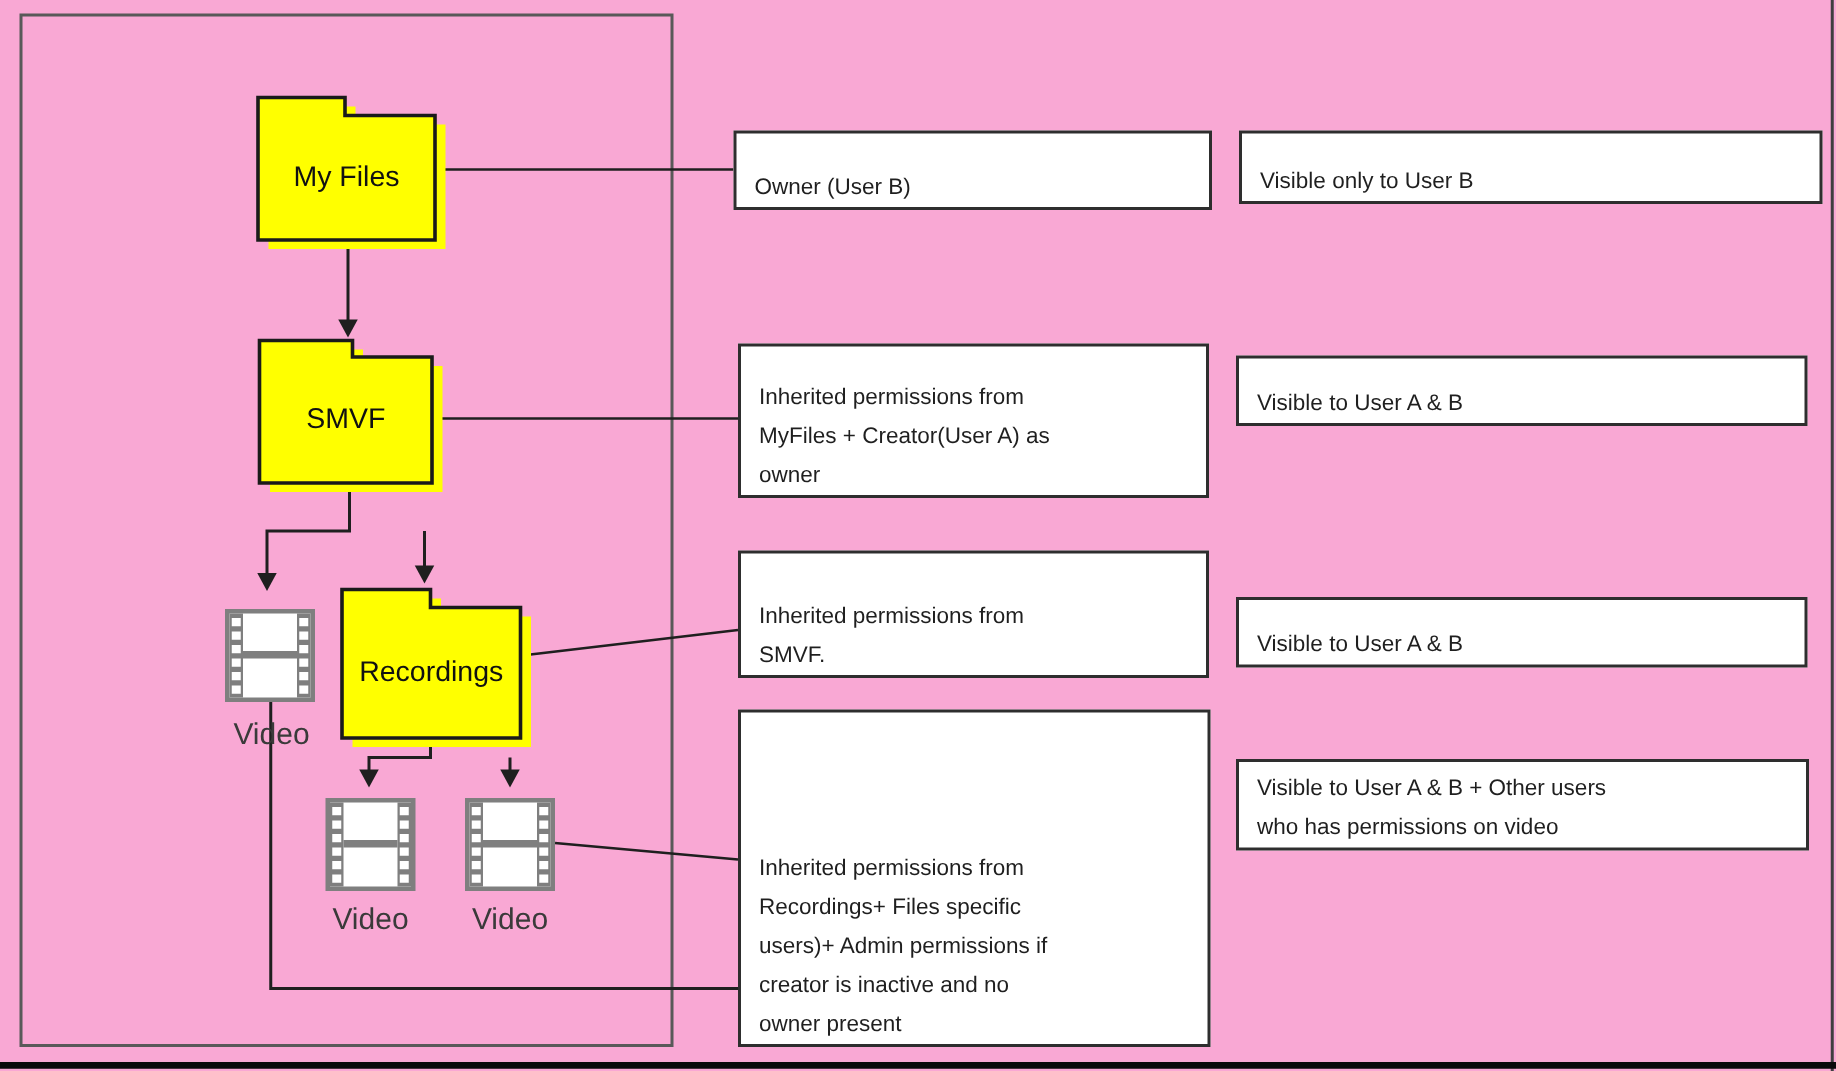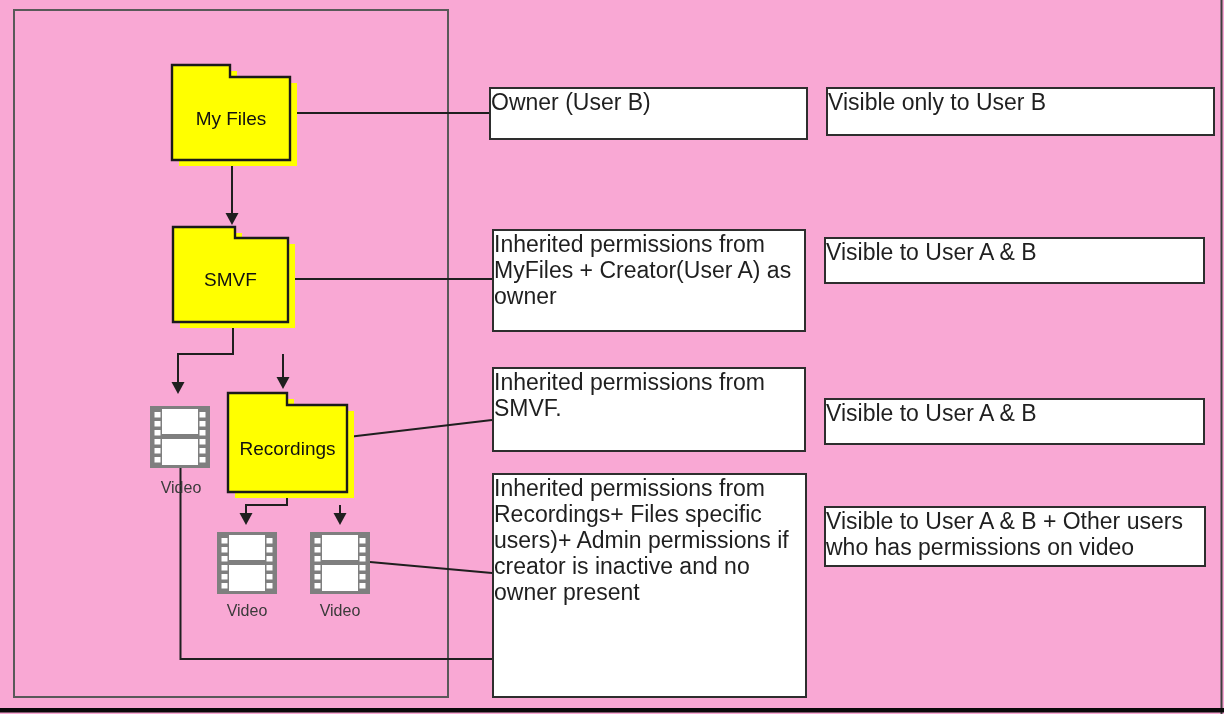--- a/index.html
+++ b/index.html
@@ -8,27 +8,27 @@
     font-family:"Liberation Sans", sans-serif;color:#1f1f1f;
   }
   #diagram-svg{position:absolute;left:0;top:0;width:1224px;height:714px;}
   .abs{position:absolute;}
   .folder-label{
     display:flex;align-items:center;justify-content:center;
     font-size:19px;color:#111;
   }
   .video-label{
     display:flex;align-items:flex-start;justify-content:center;
-    font-size:16px;color:#3a3a3a;
+    font-size:20px;color:#3a3a3a;
   }
   .note-box{
     background:#fff;border:2px solid #2e2e2e;box-sizing:border-box;
-    font-size:23px;color:#1f1f1f;
-    display:flex;flex-direction:column;justify-content:flex-start;
-    padding-right:6px;
+    font-size:15px;color:#1f1f1f;
+    display:flex;flex-direction:column;justify-content:flex-end;
+    padding-left:12px;padding-right:6px;
   }
   .note-line{line-height:26px;white-space:nowrap;}
 </style>
 </head>
 <body>
 
 <div id="stage">
 
   <svg id="diagram-svg" viewBox="0 0 1224 714" xmlns="http://www.w3.org/2000/svg">
     <defs>

